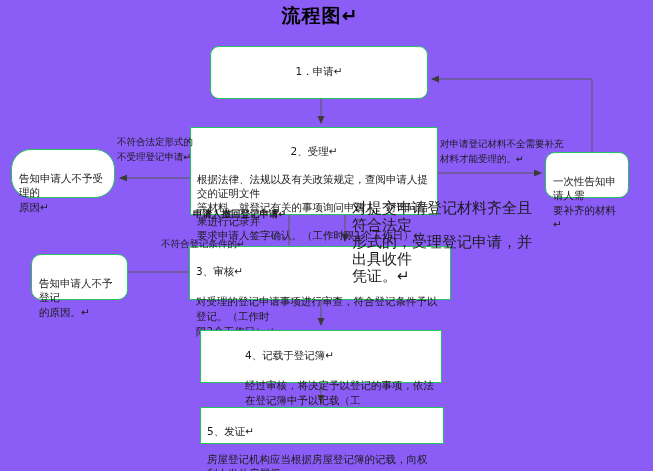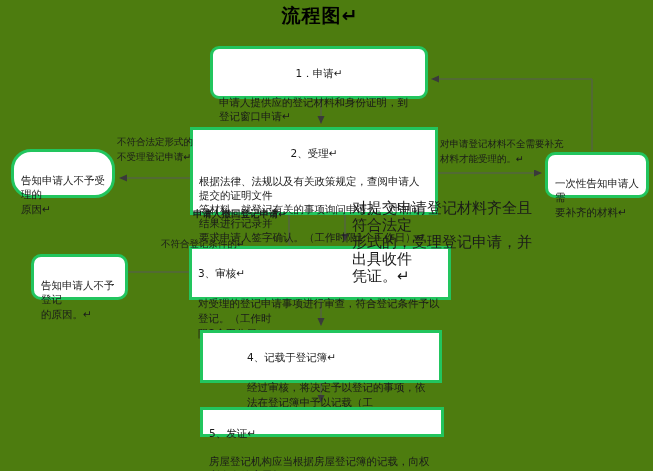--- a/index.html
+++ b/index.html
@@ -1,47 +1,47 @@
 <!DOCTYPE html>
 <html><head>
 <meta charset="utf-8">
 <style>
   html,body{margin:0;padding:0;background:#fff;}
   .canvas{
-    position:relative;width:653px;height:471px;background:#4d7c0f;
+    position:relative;width:653px;height:471px;background:#8b5cf6;
     font-family:"DejaVu Sans","Liberation Sans",sans-serif;
     color:#1a1a1a;overflow:hidden;
   }
   .page-title{
     position:absolute;top:3px;left:0;width:640px;text-align:center;
     font-size:19px;font-weight:bold;letter-spacing:1px;color:#000;
   }
   .wires{position:absolute;top:0;left:0;width:653px;height:471px;}
   .node{
     position:absolute;box-sizing:border-box;background:#fff;
-    border:3px solid #22c55e;font-size:10.5px;line-height:14.5px;
+    border:1px solid #22c55e;font-size:10.5px;line-height:14.5px;
     white-space:pre-line;padding:2px 6px;
   }
   .rounded{border-radius:10px;}
   .t-center{display:block;text-align:center;}
   .t-left{display:block;text-align:left;}
   .lbl{
     position:absolute;font-size:9.5px;line-height:15px;
     white-space:pre-line;color:#1a1a1a;
   }
   .lbl-big{font-size:15px;line-height:17px;font-family:Liberation Serif, serif;}
   
   .n-apply{left:210px;top:46px;width:218px;height:53px;border-radius:9px;}
   .n-accept{left:190px;top:127px;width:248px;height:88px;line-height:14px;}
   .n-noaccept{left:11px;top:149px;width:104px;height:49px;padding:6px 7px;border-radius:20px;}
-  .n-supplement{left:545px;top:152px;width:104px;height:46px;padding:6px 7px;}
+  .n-supplement{left:545px;top:152px;width:84px;height:46px;padding:6px 7px;}
   .n-review{left:189px;top:246px;width:262px;height:54px;line-height:15px;}
   .n-noregister{left:19px;top:254px;width:97px;height:46px;padding:6px 7px;margin-left:12px;}
   .n-record{left:200px;top:330px;width:242px;height:53px;line-height:15px;padding-left:44px;}
-  .n-issue{left:200px;top:407px;width:244px;height:30px;line-height:14px;}
+  .n-issue{left:200px;top:407px;width:244px;height:37px;line-height:14px;}
   
   .l-notlegal{left:117px;top:134px;width:80px;}
   .l-incomplete{left:440px;top:136px;width:138px;}
   .l-withdraw{left:193px;top:206px;width:100px;font-weight:bold;}
   .l-complete{left:352px;top:200px;width:184px;}
   .l-nocondition{left:126px;top:236px;width:90px;margin-left:35px;}
 </style>
 </head>
 <body>
 
@@ -61,22 +61,20 @@
     <polyline points="592,151 592,79 432,79" marker-end="url(#ah)"></polyline>
     <line x1="289" y1="245" x2="289" y2="205" marker-end="url(#ah)"></line>
     <line x1="345" y1="201" x2="345" y2="241" marker-end="url(#ah)"></line>
     <line x1="189" y1="272" x2="121" y2="272" marker-end="url(#ah)"></line>
     <line x1="321" y1="300" x2="321" y2="325" marker-end="url(#ah)"></line>
     <line x1="321" y1="383" x2="321" y2="402" marker-end="url(#ah)"></line>
   </svg>
 
   <div class="node rounded n-apply">
     <span class="t-center">1．申请↵</span>
-    <span class="t-left">申请人提供应的登记材料和身份证明，到
-登记窗口申请↵</span>
   </div>
 
   <div class="node n-accept">
     <span class="t-center">2、受理↵</span>
     <span class="t-left">根据法律、法规以及有关政策规定，查阅申请人提交的证明文件
 等材料。就登记有关的事项询问申请人。对询问结果进行记录并
 要求申请人签字确认。（工作时限1个工作日）↵
 ↵</span>
   </div>
 

